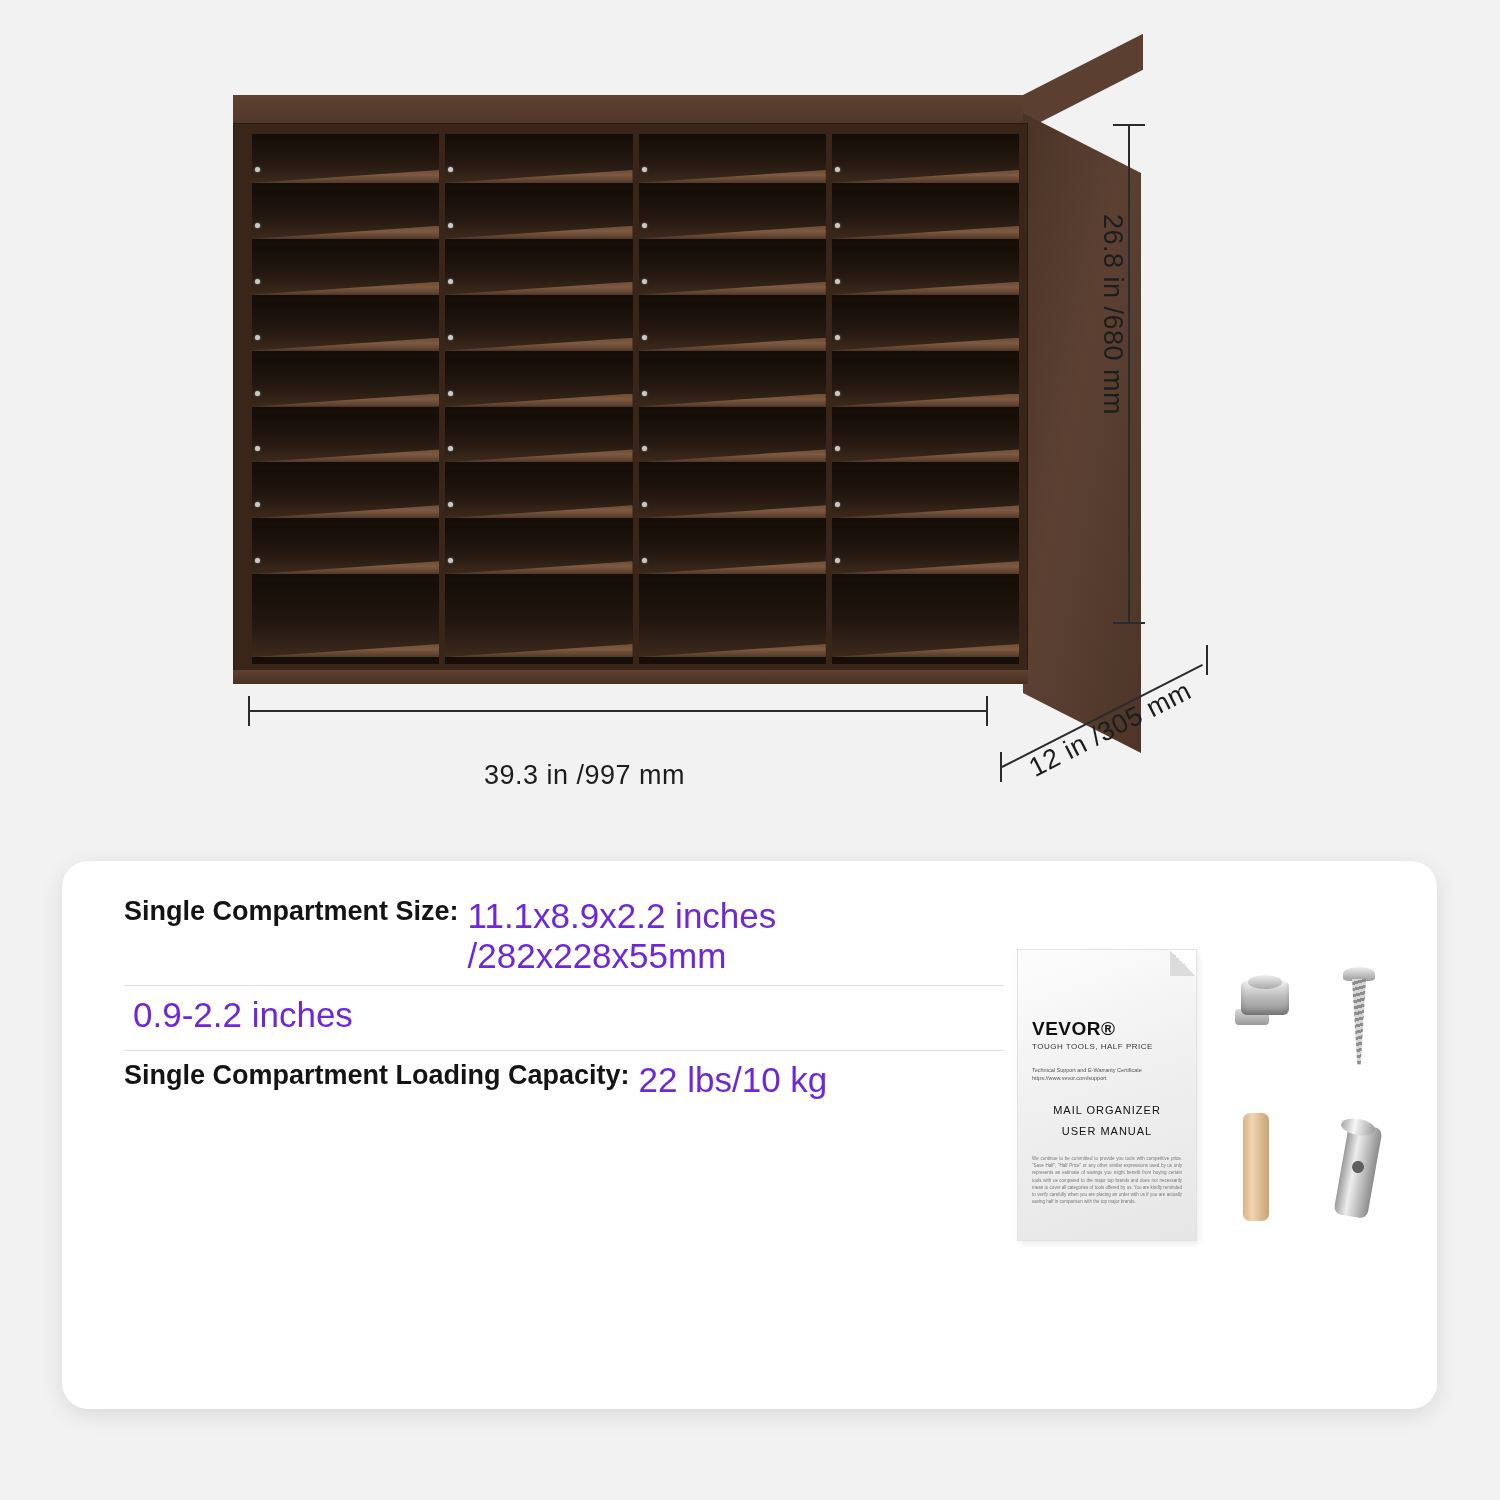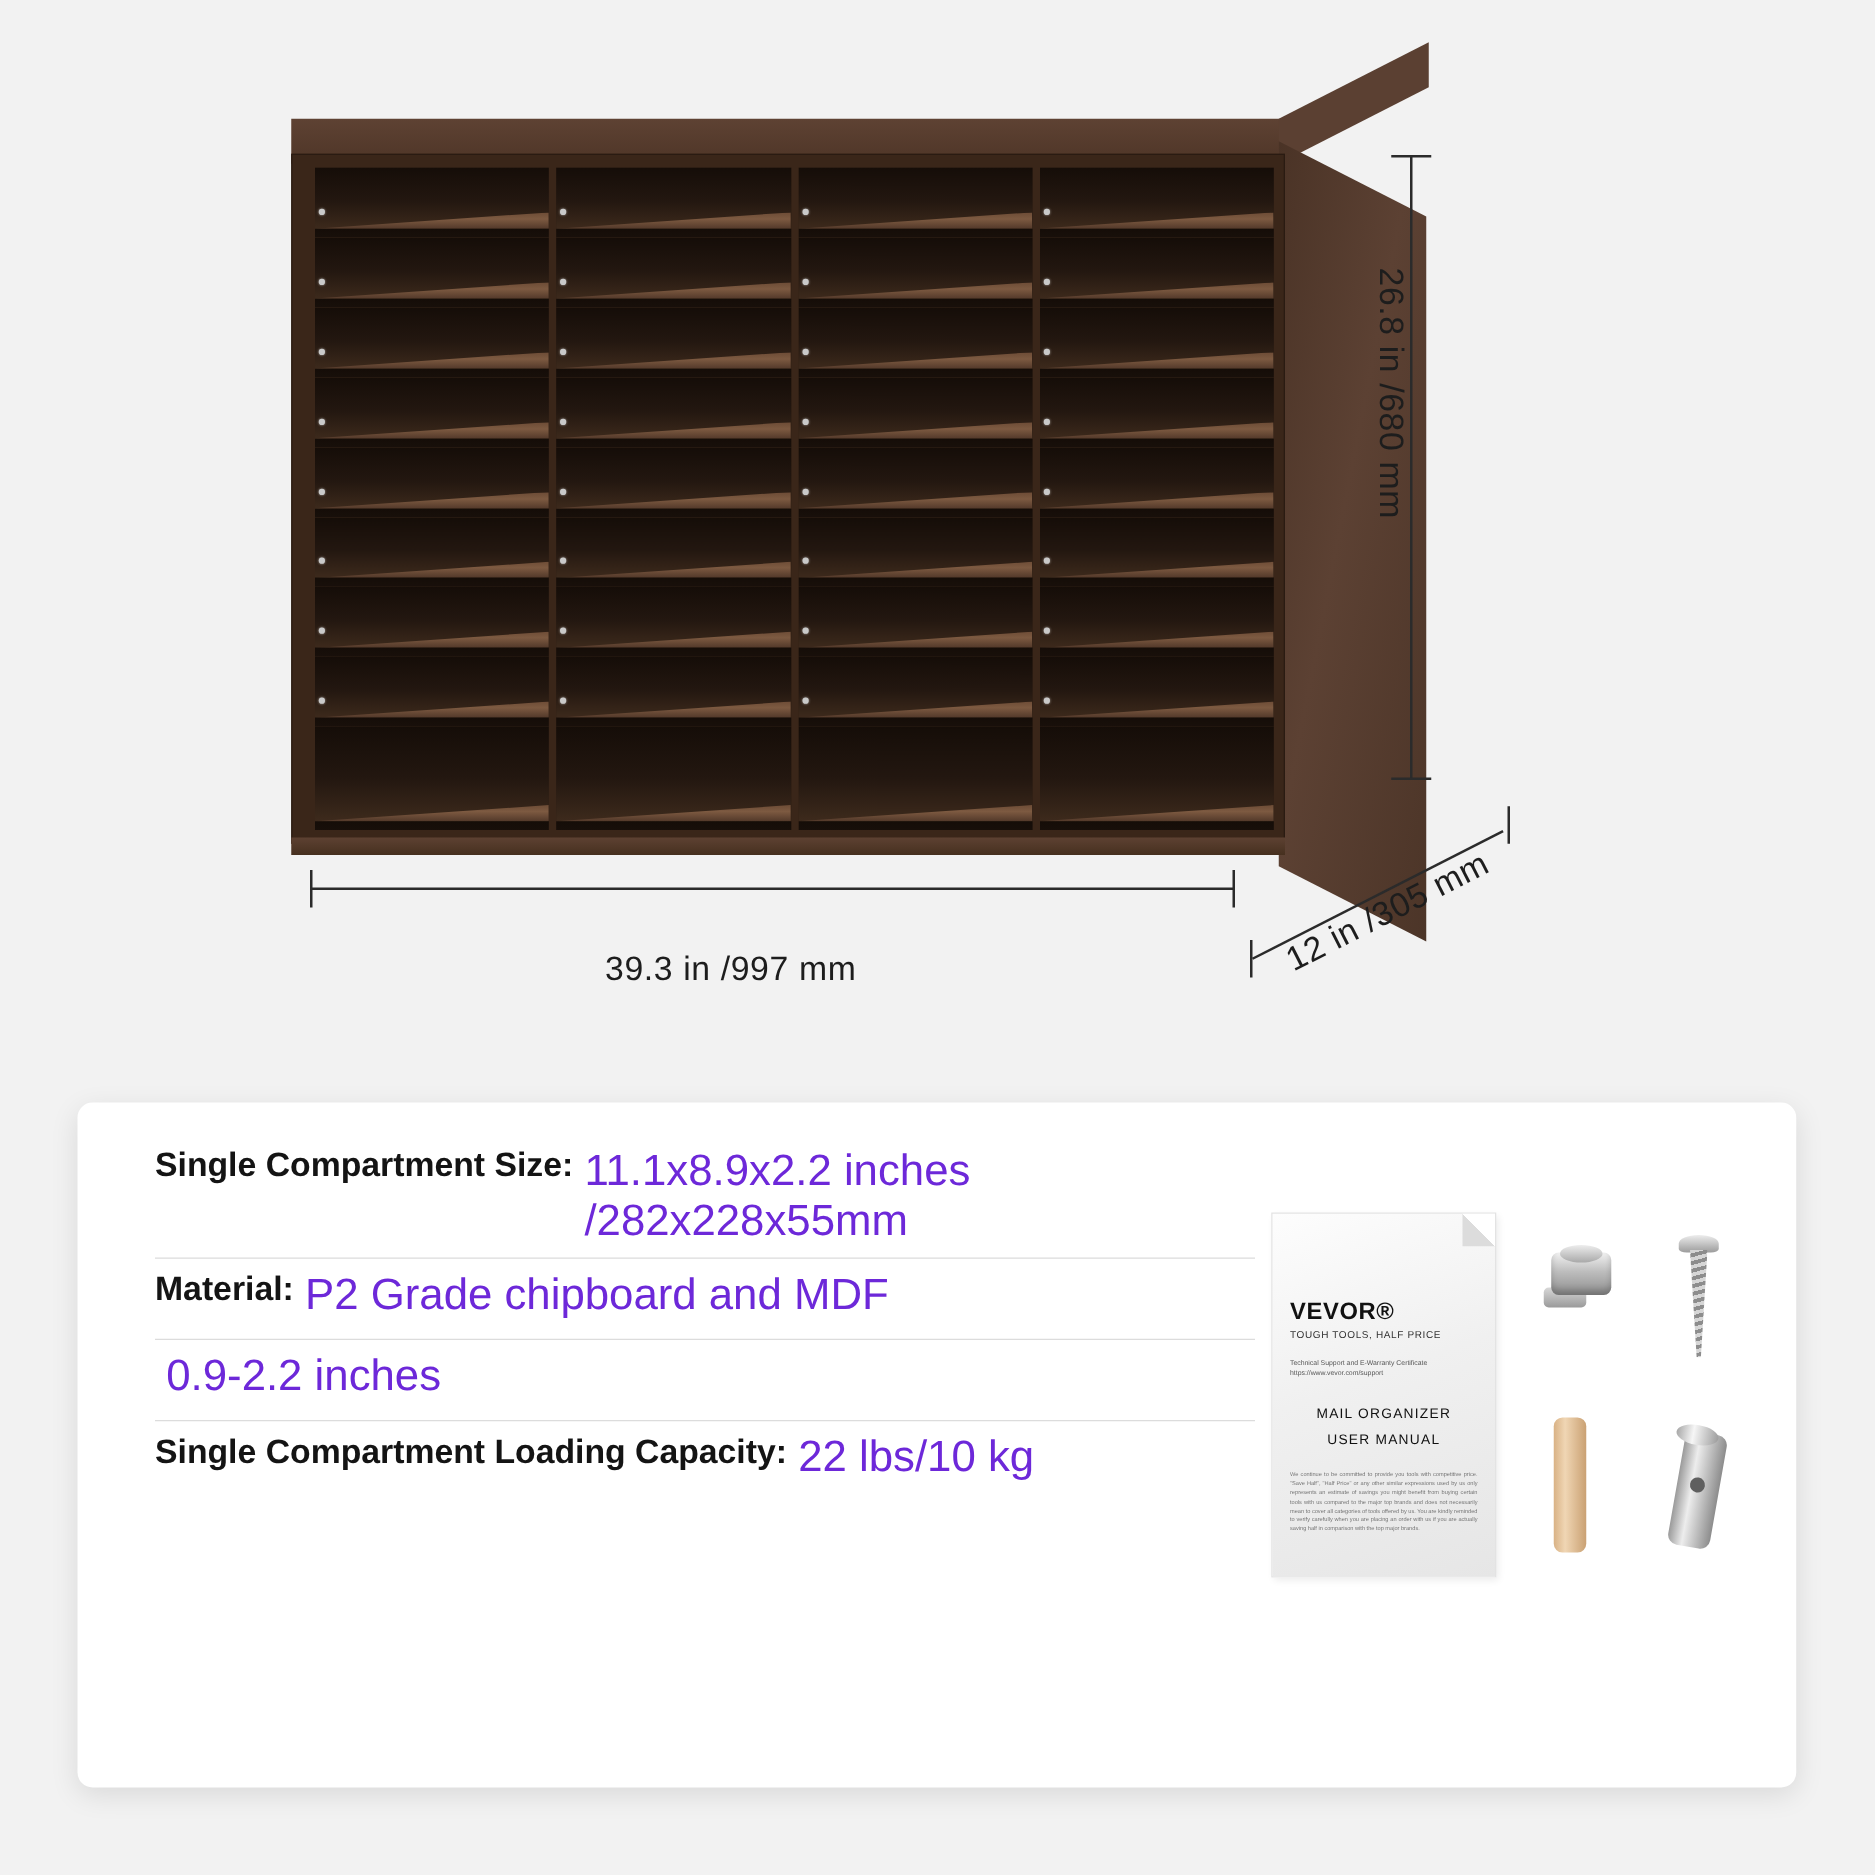--- a/index.html
+++ b/index.html
@@ -154,25 +154,25 @@
   }
   #width-dim-label {
     left: 484px;
     top: 760px;
   }
 
   
   #spec-card {
     position: absolute;
     left: 62px;
-    top: 882px;
+    top: 861px;
     width: 1375px;
     height: 548px;
     background: #ffffff;
-    border-radius: 12px;
+    border-radius: 26px;
     box-shadow: 0 6px 22px rgba(0,0,0,0.10);
   }
 
   #spec-list {
     position: absolute;
     left: 62px;
     top: 26px;
     width: 880px;
   }
   .spec-row {
@@ -559,24 +559,20 @@
 <div id="spec-card">
 
   <div id="spec-list">
 
     <div class="spec-row">
       <span class="spec-label">Single Compartment Size:</span>
       <span class="spec-value">11.1x8.9x2.2 inches /282x228x55mm</span>
     </div>
 
 
-    <div class="spec-row">
-      <span class="spec-label">Material:</span>
-      <span class="spec-value">P2 Grade chipboard and MDF</span>
-    </div>
 
     <div class="spec-row">
       <span class="spec-value">0.9-2.2 inches</span>
     </div>
 
     <div class="spec-row">
       <span class="spec-label">Single Compartment Loading Capacity:</span>
       <span class="spec-value">22 lbs/10 kg</span>
     </div>
 

